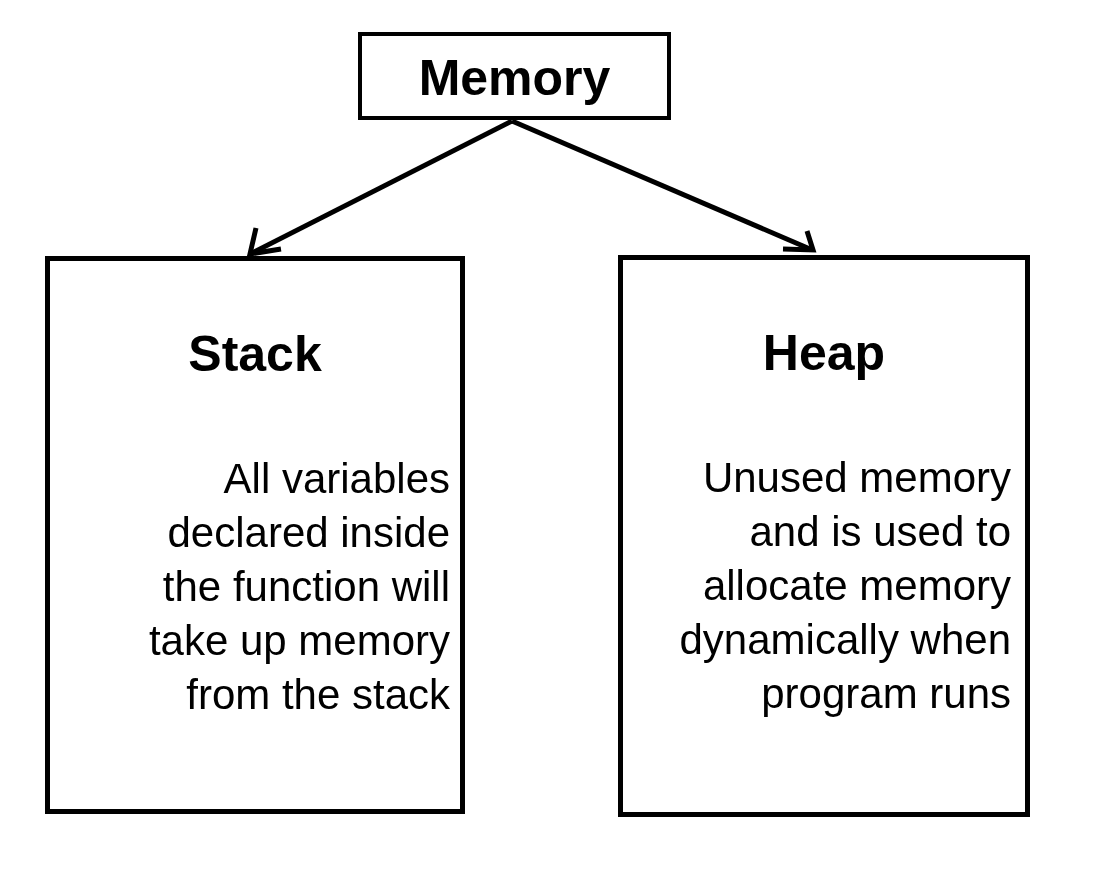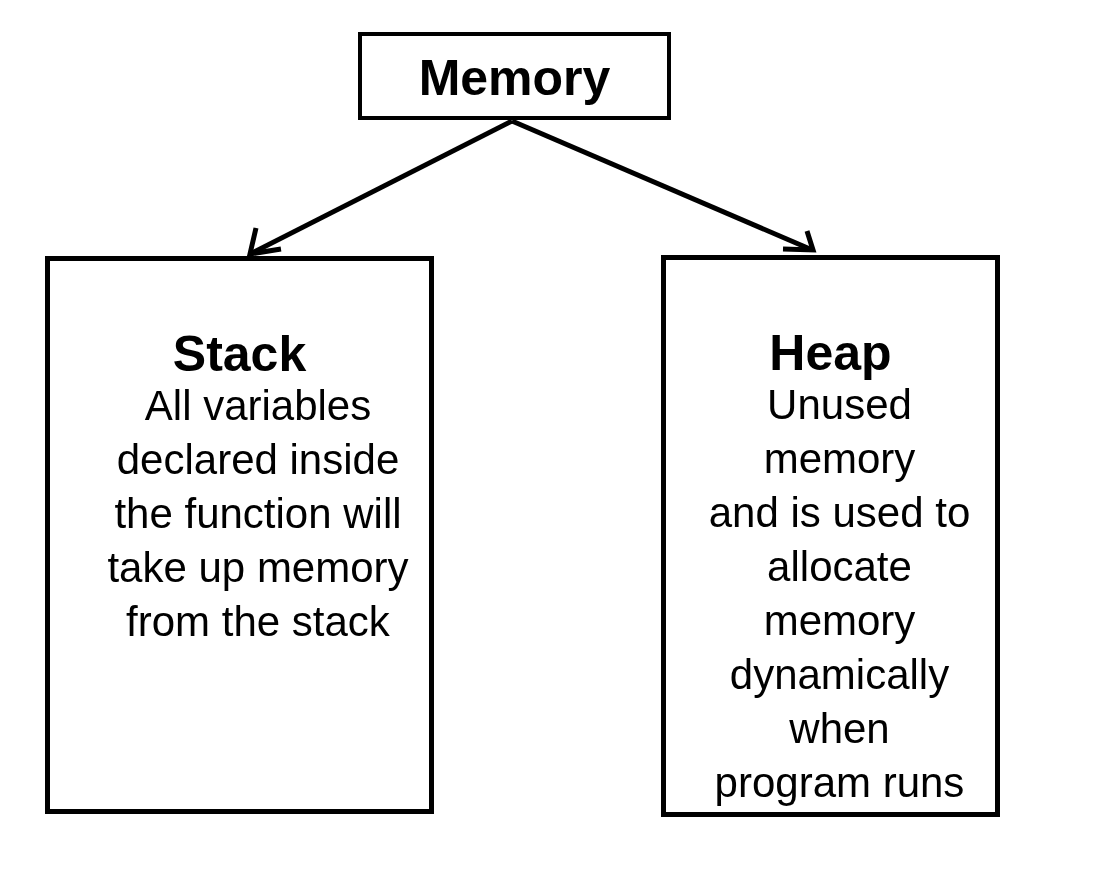--- a/index.html
+++ b/index.html
@@ -45,49 +45,50 @@
   }
   .node-root .node-title{
     margin-top:0;
     padding-top:4px;
   }
   .node-leaf{
     border:5px solid var(--line);
   }
   .node-stack{
     left:45px;top:256px;
-    width:389px;height:558px;
+    width:420px;height:558px;
   }
   .node-heap{
-    left:661px;top:255px;
-    width:339px;height:562px;
+    left:618px;top:255px;
+    width:412px;height:562px;
   }
   .node-title{
     font-size:50px;
     font-weight:bold;
     line-height:50px;
     text-align:center;
     letter-spacing:0px;
   }
   .node-leaf .node-title{
     margin-top:68px;
   }
   .node-desc{
     font-size:42px;
     line-height:54px;
+    margin-top:73px;
     white-space:pre-line;
-    text-align:center;
+    text-align:right;
   }
   .node-stack .node-desc{
     padding-left:47px;
     padding-right:10px;
   }
   .node-heap .node-desc{
     padding-left:20px;
-    padding-right:2px;
+    padding-right:14px;
   }
 </style>
 </head>
 <body>
 
 <div class="canvas">
 
   <svg class="edges" viewBox="0 0 1104 879" xmlns="http://www.w3.org/2000/svg">
     <g>
       <path d="M512,121 L252,253"></path>

